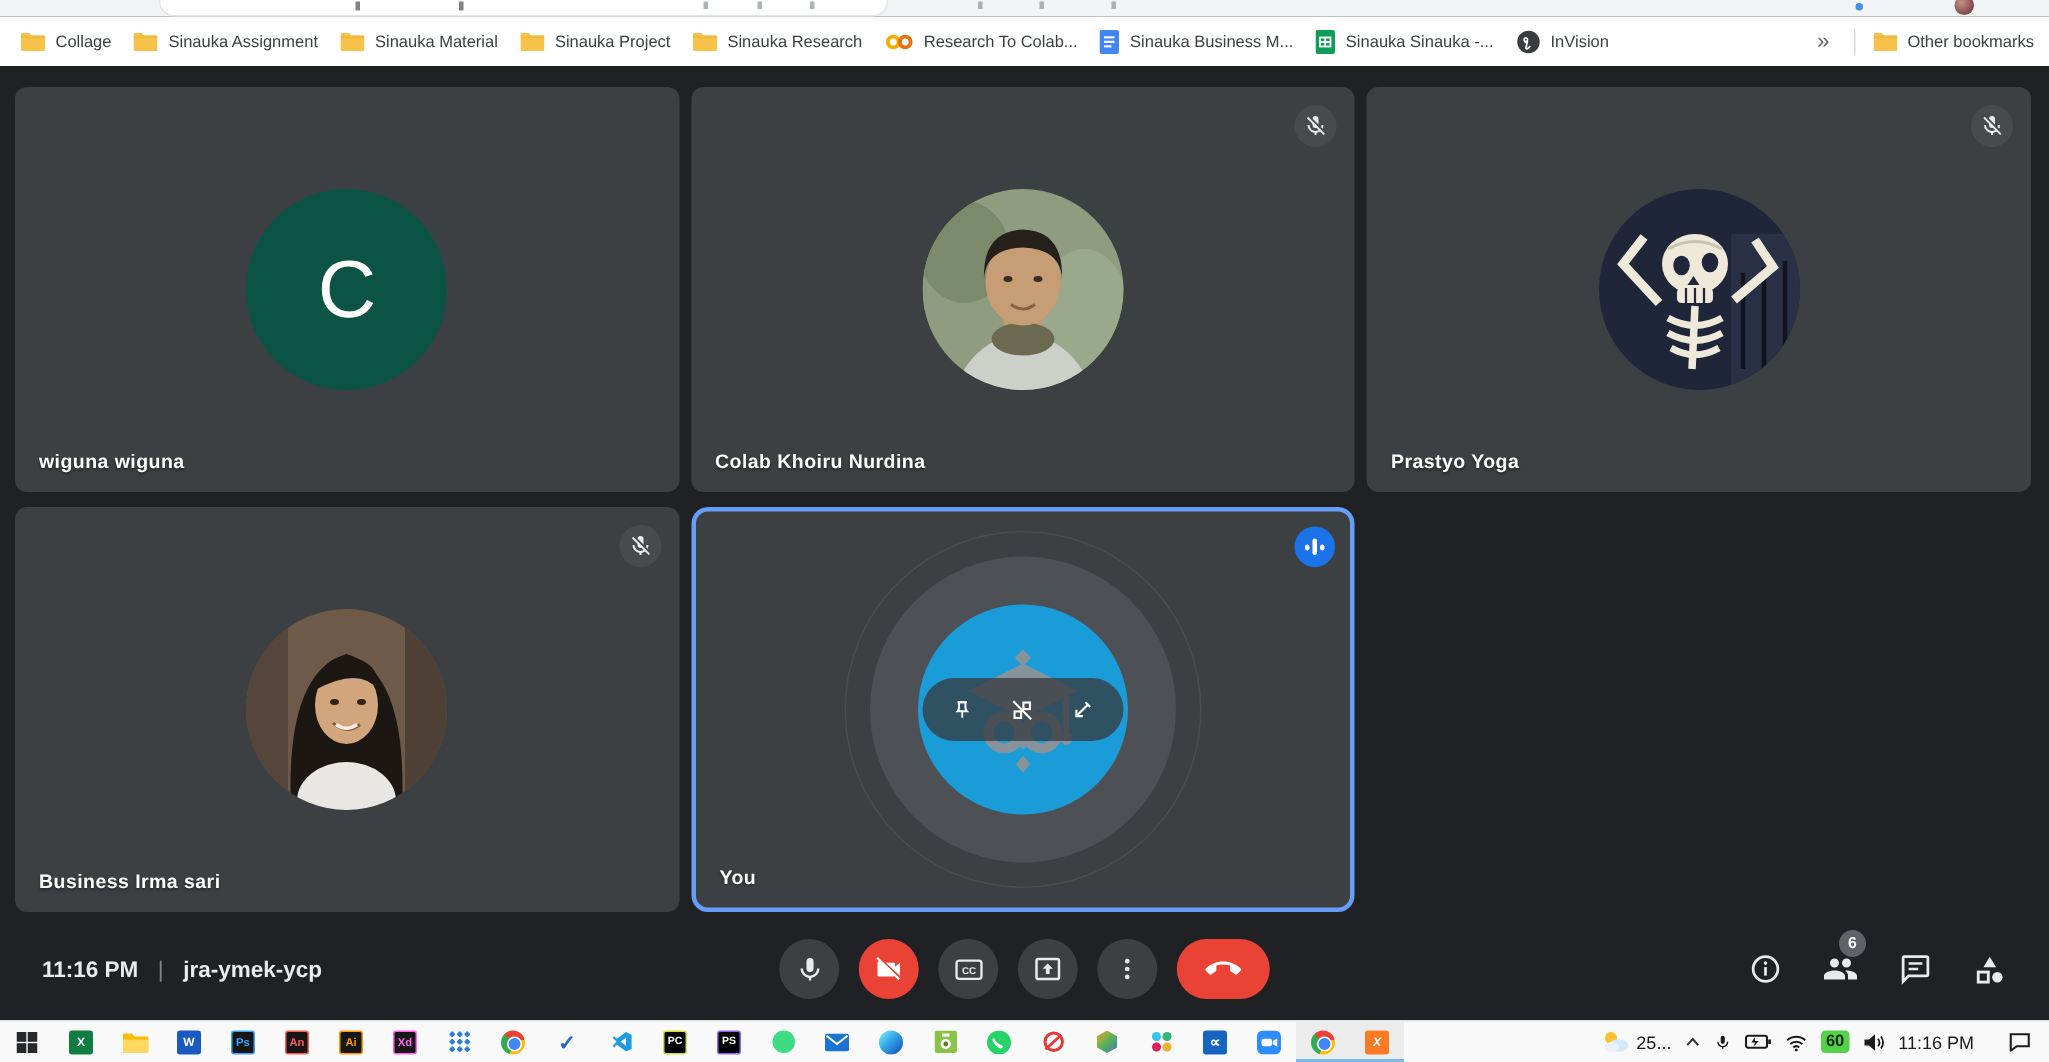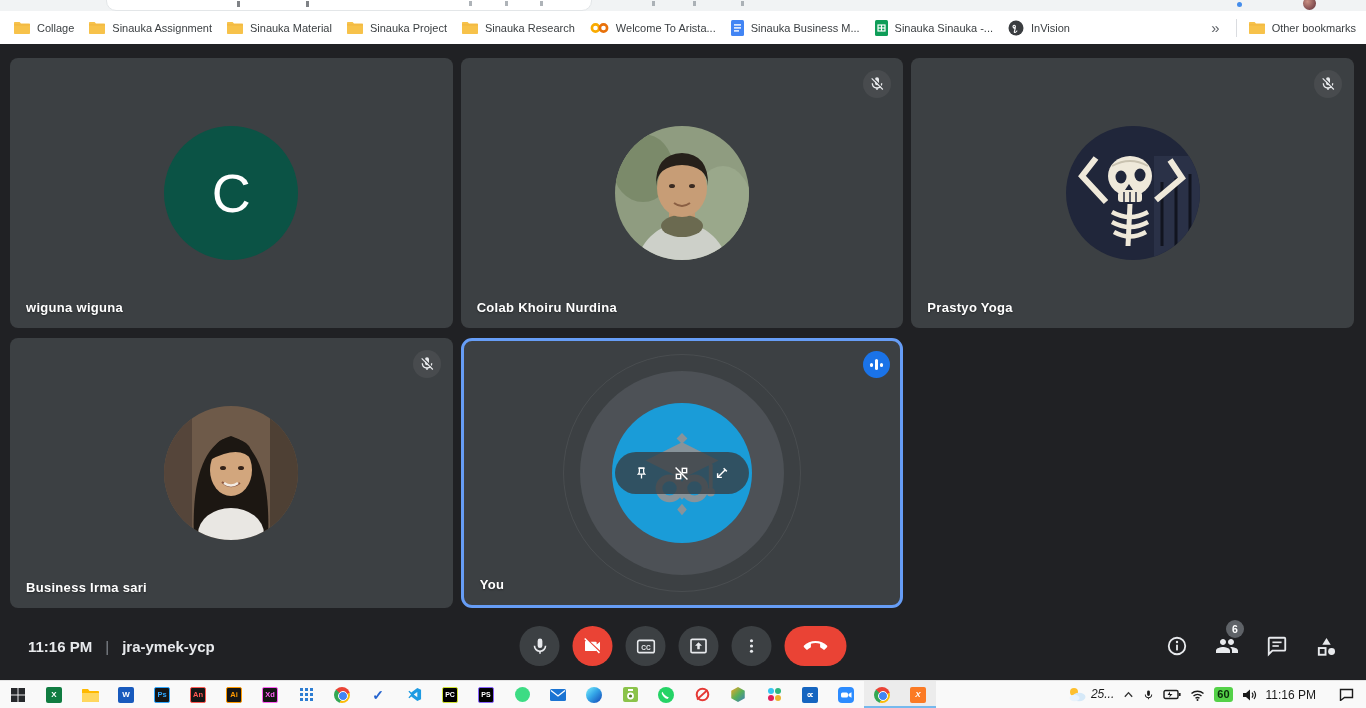--- a/index.html
+++ b/index.html
@@ -90,21 +90,21 @@
   .dotgrid { width:15px; height:15px;
     background-image:radial-gradient(#2d7dd2 1.6px, transparent 1.8px); background-size:5px 5px; }
   .hexa { width:15px; height:15px; clip-path:polygon(50% 0,95% 25%,95% 75%,50% 100%,5% 75%,5% 25%);
     background:linear-gradient(135deg,#f6a623,#58b058,#3b78c8); }
   .pinwheel { position:relative; width:15px; height:15px; }
   .pinwheel i { position:absolute; width:6px; height:6px; border-radius:50%; }
   .edge-ball { width:16px; height:16px; border-radius:50%;
     background:linear-gradient(135deg,#6ee0f7 10%,#35a7e8 45%,#1b5fc4 85%); }
   .tray { margin-left:auto; display:flex; align-items:center; gap:9px; padding-right:12px;
     font-size:12px; color:#1b1b1b; }
-  .tray .widget { display:flex; align-items:flex-start; gap:5px; cursor:pointer;font-style:italic; }
+  .tray .widget { display:flex; align-items:flex-end; gap:5px; cursor:pointer; }
   .batt40 { background:#54d148; border-radius:3px; padding:0 3px; font-size:11px; font-weight:700;
     color:#0a2a0a; line-height:15px; cursor:pointer; }
   .tray-time { font-size:12px; cursor:pointer; }
   svg { display:block; }
 </style>
 </head>
 <body>
 
 <div class="top-sliver">
   <div class="omnibox-edge"></div>
@@ -154,21 +154,21 @@
         <path fill="#f7c24a" d="M0 2c0-.6.4-1 1-1h4.6L7 2.5h8c.6 0 1 .4 1 1V12c0 .6-.4 1-1 1H1c-.6 0-1-.4-1-1V2z"></path>
         <path fill="#eeb13a" d="M0 3.4h16v1H0z" opacity=".7"></path>
       </svg>
     <span>Sinauka Research</span>
   </div>
   <div class="bm">
     <svg width="19" height="12" viewBox="0 0 19 12">
         <circle cx="5.5" cy="6" r="3.6" fill="none" stroke="#f9ab00" stroke-width="2.6"></circle>
         <circle cx="13.5" cy="6" r="3.6" fill="none" stroke="#e8710a" stroke-width="2.6"></circle>
       </svg>
-    <span>Welcome To Arista...</span>
+    <span>Research To Colab...</span>
   </div>
   <div class="bm">
     <svg width="13" height="16" viewBox="0 0 13 16">
         <rect width="13" height="16" rx="1.5" fill="#4285f4"></rect>
         <rect x="3" y="4.2" width="7" height="1.4" fill="#fff"></rect>
         <rect x="3" y="7.2" width="7" height="1.4" fill="#fff"></rect>
         <rect x="3" y="10.2" width="5" height="1.4" fill="#fff"></rect>
       </svg>
     <span>Sinauka Business M...</span>
   </div>

